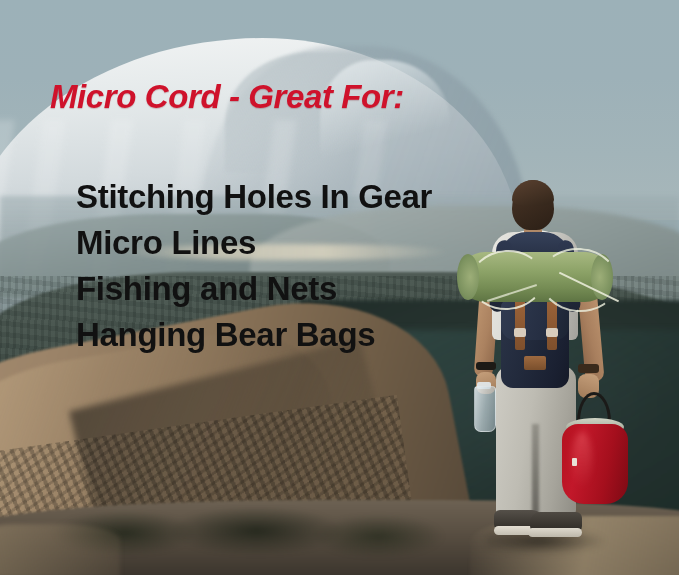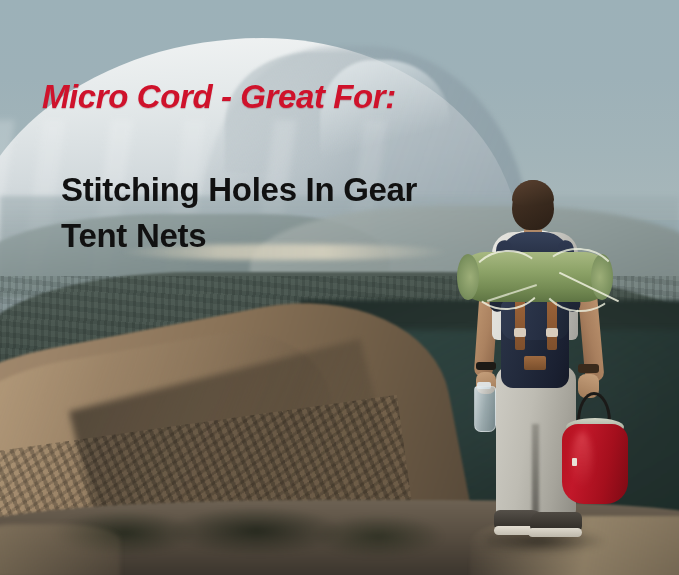--- a/index.html
+++ b/index.html
@@ -402,39 +402,39 @@
   }
   #figure-shadow {
     left: 486px; top: 528px; width: 120px; height: 26px;
     background: radial-gradient(ellipse at 45% 50%, rgba(10,10,8,.6) 0%, rgba(10,10,8,0) 72%);
     filter: blur(3px);
   }
 
   
   #overlay {
     position: absolute;
-    left: 0; top: 0; width: 621px; height: 575px;
+    left: 8px; top: 0; width: 621px; height: 575px;
   }
   #headline {
     position: absolute;
     left: 42px;
     top: 78px;
     font-size: 33px;
     font-weight: 700;
     font-style: italic;
     letter-spacing: -0.4px;
     color: #cf122b;
     white-space: nowrap;
     text-shadow: 0 1px 1px rgba(120,20,30,.25);
   }
   #bullet-list {
     position: absolute;
     left: 61px;
     top: 167px;
-    margin: 0;
+    margin: 7px;
     padding: 0;
     list-style: none;
   }
   #bullet-list li {
     font-size: 33px;
     line-height: 46px;
     font-weight: 700;
     color: #111111;
     white-space: nowrap;
     letter-spacing: -0.3px;
@@ -525,17 +525,19 @@
     <div class="fig" id="sack-top"></div>
     <div class="fig" id="sack-body"></div>
     <div class="fig" id="sack-hilite"></div>
     <div class="fig" id="sack-tag"></div>
   </div>
 
   <div id="overlay">
     <div id="headline">Micro Cord - Great For:</div>
     <ul id="bullet-list">
       <li>Stitching Holes In Gear</li>
-      <li>Tent Nets</li>
+      <li>Micro Lines</li>
+      <li>Fishing and Nets</li>
+      <li>Hanging Bear Bags</li>
     </ul>
   </div>
 
 </div>
 
 </body></html>

